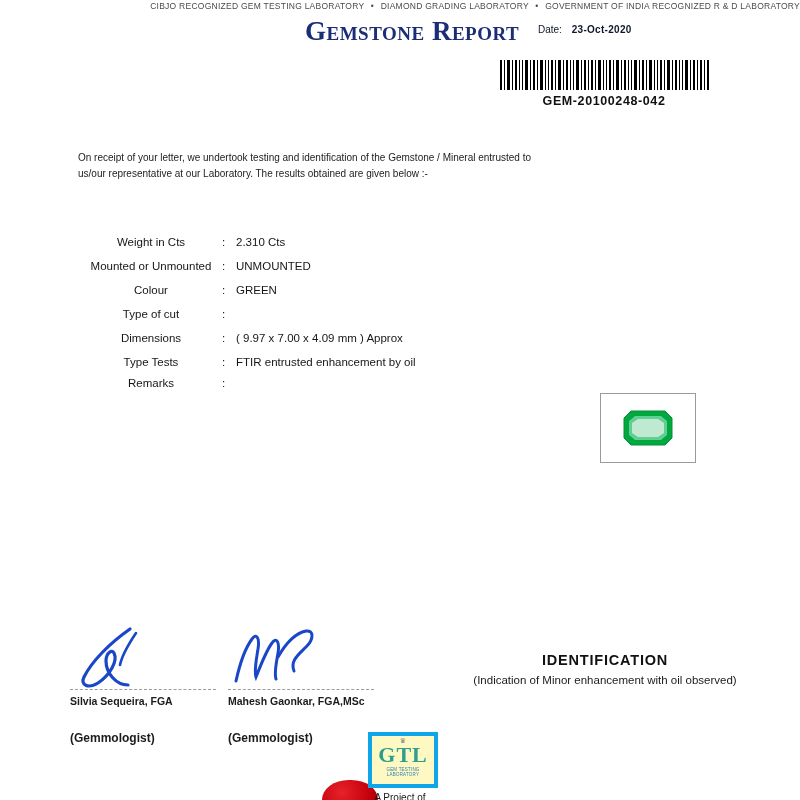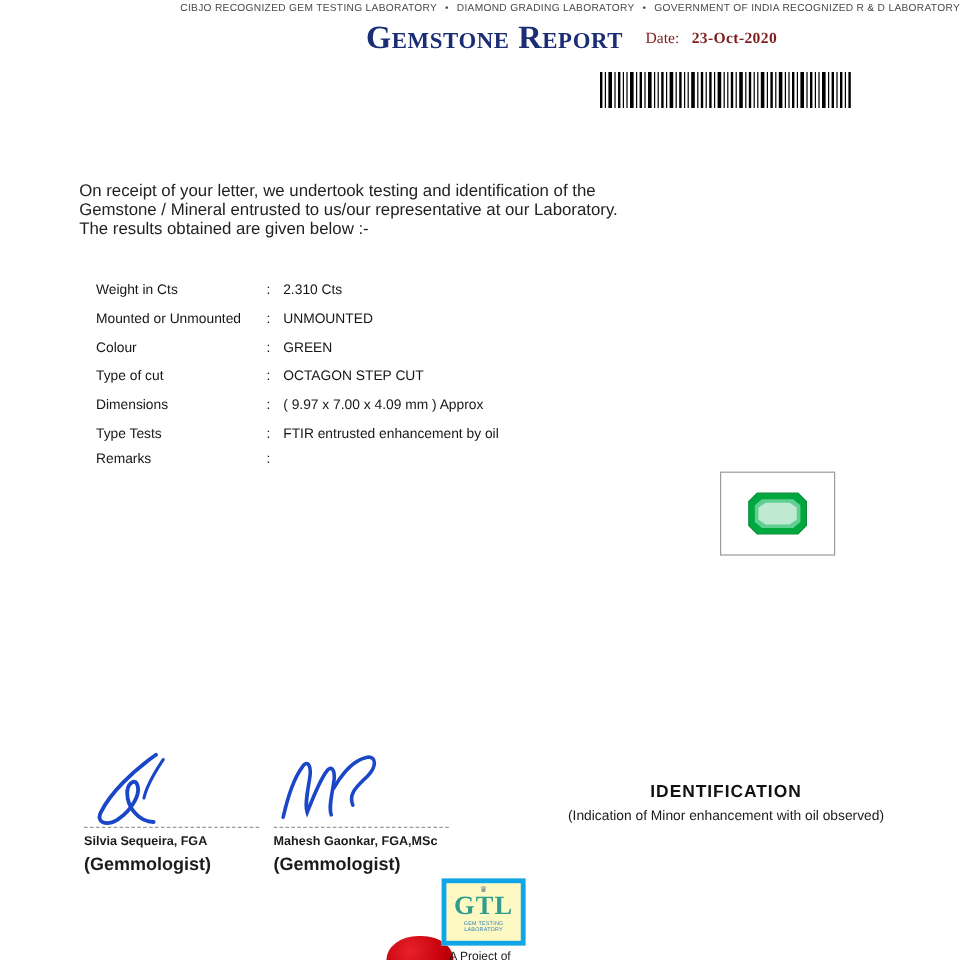--- a/index.html
+++ b/index.html
@@ -51,24 +51,23 @@
     font-variant: small-caps;
     letter-spacing: 0.5px;
     color: #1b2d75;
     white-space: nowrap;
     text-align: right;
   }
   .date-block {
     position: absolute;
     left: 538px;
     top: 8px;
-    font-size: 13px;
-    white-space: nowrap;
-    color: #7f1d1d;
-    font-family: Liberation Serif, serif;
+    font-size: 10px;
+    white-space: nowrap;
+    color: #0f172a;
   }
   .date-label { font-weight: normal; }
   .date-value { font-weight: bold; letter-spacing: 0.3px; margin-left: 7px; }
 
   
   .barcode-wrap {
     position: absolute;
     left: 498px;
     top: 60px;
     width: 212px;
@@ -83,24 +82,24 @@
     margin-top: 4px;
     font-size: 12.5px;
     font-weight: bold;
     letter-spacing: 0.6px;
     color: #111;
   }
 
   
   .intro {
     position: absolute;
-    left: 66px;
+    left: 78px;
     top: 150px;
     width: 470px;
-    font-size: 14px;
+    font-size: 10px;
     line-height: 16px;
     color: #222;
   }
 
   
   .details {
     position: absolute;
     left: 80px;
     top: 236px;
     width: 420px;
@@ -109,20 +108,21 @@
     display: flex;
     align-items: baseline;
     height: 24px;
     font-size: 11.5px;
     color: #161616;
   }
   .detail-row.tight { height: 21px; }
   .detail-label {
     width: 142px;
     flex: none;
+    text-align: center;
   }
   .detail-colon {
     width: 14px;
     flex: none;
   }
   .detail-value {
     flex: 1;
     white-space: nowrap;
   }
 
@@ -175,23 +175,23 @@
     width: 146px;
     margin-top: 2px;
   }
   .sig-name {
     font-size: 10.5px;
     color: #1b1b1b;
     margin-top: 5px;
     white-space: nowrap;
   }
   .sig-role {
-    font-size: 15px;
+    font-size: 12px;
     color: #1b1b1b;
-    margin-top: 5px;
+    margin-top: 24px;
   }
 
   
   .ident {
     position: absolute;
     left: 440px;
     top: 652px;
     width: 330px;
     text-align: center;
   }
@@ -359,20 +359,21 @@
       <rect x="184" y="0" width="1" height="30"></rect>
         <rect x="187" y="0" width="3" height="30"></rect>
       <rect x="192" y="0" width="1" height="30"></rect>
         <rect x="195" y="0" width="2" height="30"></rect>
       <rect x="199" y="0" width="1" height="30"></rect>
         <rect x="202" y="0" width="2" height="30"></rect>
       <rect x="206" y="0" width="1" height="30"></rect>
         <rect x="209" y="0" width="2" height="30"></rect>
     </g>
   </svg>
+  <div class="barcode-number">GEM-20100248-042</div>
 </div>
 
 <div class="intro">On receipt of your letter, we undertook testing and identification of the Gemstone / Mineral entrusted to us/our representative at our Laboratory. The results obtained are given below :-</div>
 
 <div class="details">
   <div class="detail-row">
     <div class="detail-label">Weight in Cts</div>
     <div class="detail-colon">:</div>
     <div class="detail-value">2.310 Cts</div>
   </div>
@@ -382,21 +383,20 @@
     <div class="detail-value">UNMOUNTED</div>
   </div>
   <div class="detail-row">
     <div class="detail-label">Colour</div>
     <div class="detail-colon">:</div>
     <div class="detail-value">GREEN</div>
   </div>
   <div class="detail-row">
     <div class="detail-label">Type of cut</div>
     <div class="detail-colon">:</div>
-    <div class="detail-value">OCTAGON STEP CUT</div>
   </div>
   <div class="detail-row">
     <div class="detail-label">Dimensions</div>
     <div class="detail-colon">:</div>
     <div class="detail-value">( 9.97 x 7.00 x 4.09 mm )  Approx</div>
   </div>
   <div class="detail-row tight">
     <div class="detail-label">Type Tests</div>
     <div class="detail-colon">:</div>
     <div class="detail-value">FTIR entrusted enhancement by oil</div>

